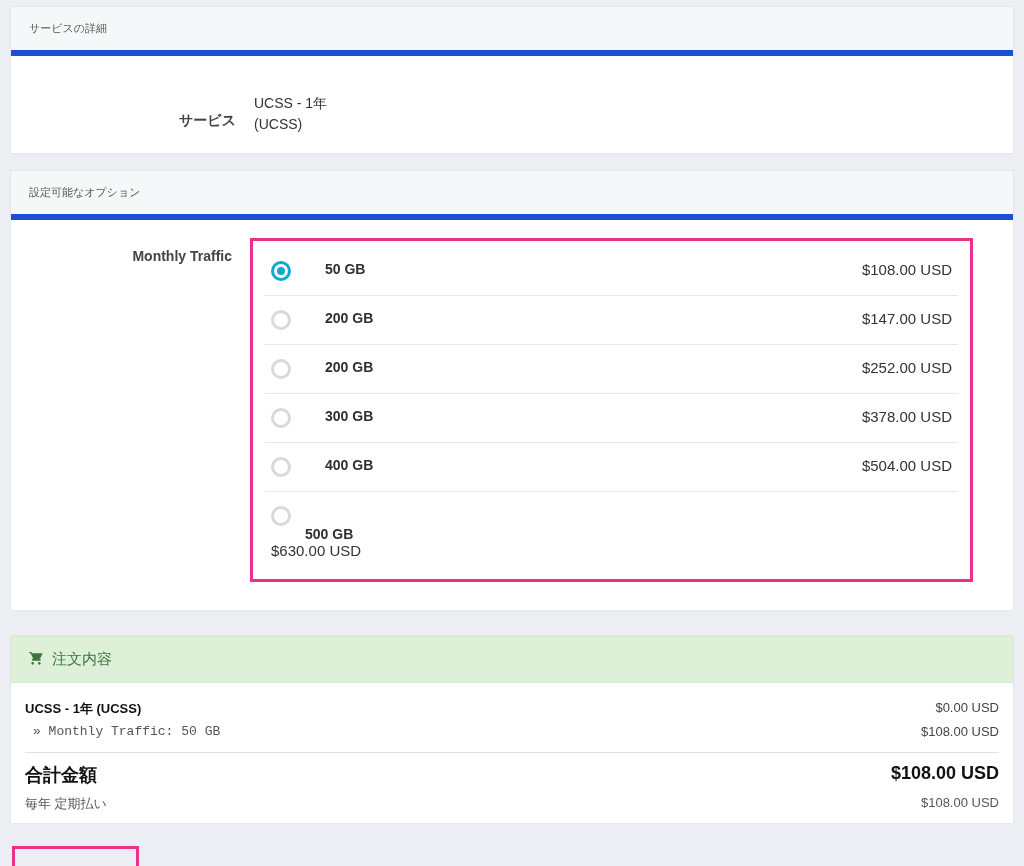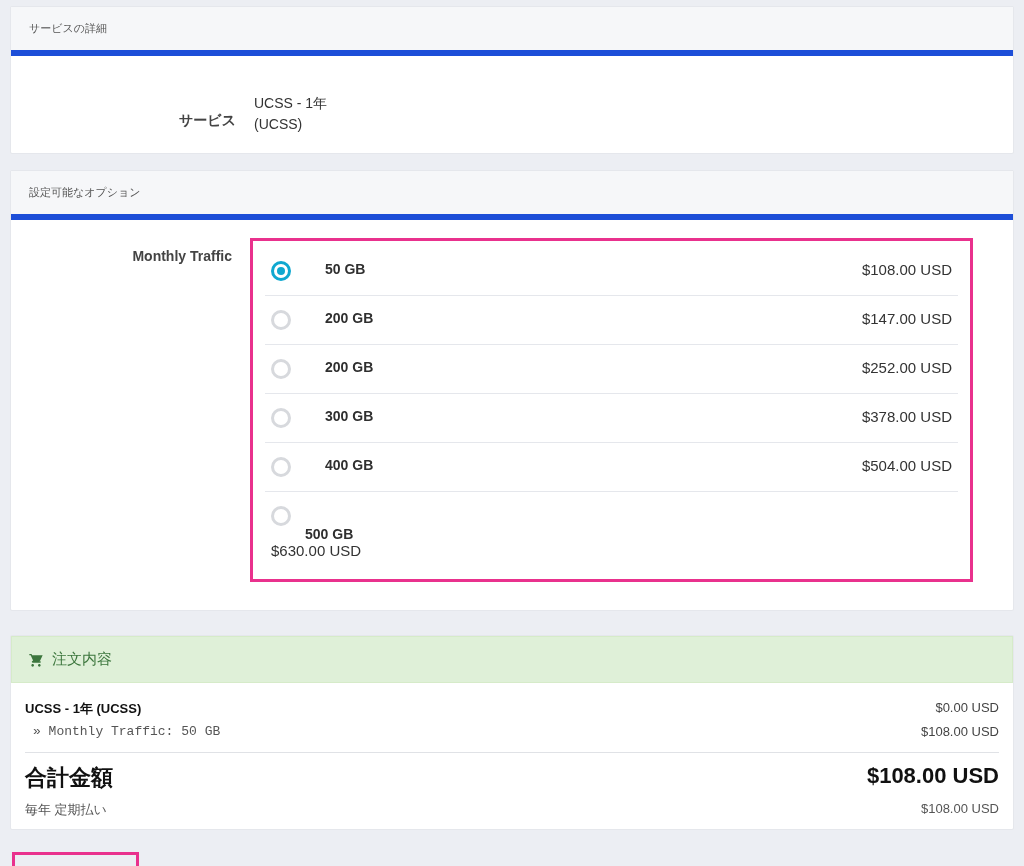--- a/index.html
+++ b/index.html
@@ -111,21 +111,21 @@
       border-radius: 2px;
       margin: 24px 10px 0 10px;
     }
     .summary-header {
       background: #dff0d8;
       border: 1px solid #d6ebc9;
       color: #3c763d;
       padding: 13px 16px;
       font-size: 15px;
       display: flex;
-      align-items: center;
+      align-items: flex-start;
       gap: 8px;
     }
     .cart-icon {
       width: 16px; height: 16px;
       display: inline-flex;
     }
     .summary-body {
       padding: 14px 14px 10px 14px;
       font-size: 13px;
     }
@@ -138,21 +138,21 @@
     .line .r { color: #444; }
     .line.bold .l { font-weight: bold; color: #111; }
     .line.sub .l { color: #555; padding-left: 8px; font-family: Liberation Mono, monospace; }
     .divider {
       border-top: 1px solid #e0e2e6;
       margin: 10px 0 8px 0;
     }
     .total-row {
       display: flex;
       justify-content: space-between;
-      font-size: 22px;
+      font-size: 18px;
       font-weight: bold;
       color: #111;
       padding: 2px 0 4px 0;
     }
     .recurring {
       display: flex;
       justify-content: space-between;
       font-size: 13px;
       color: #555;
       padding-top: 4px;

